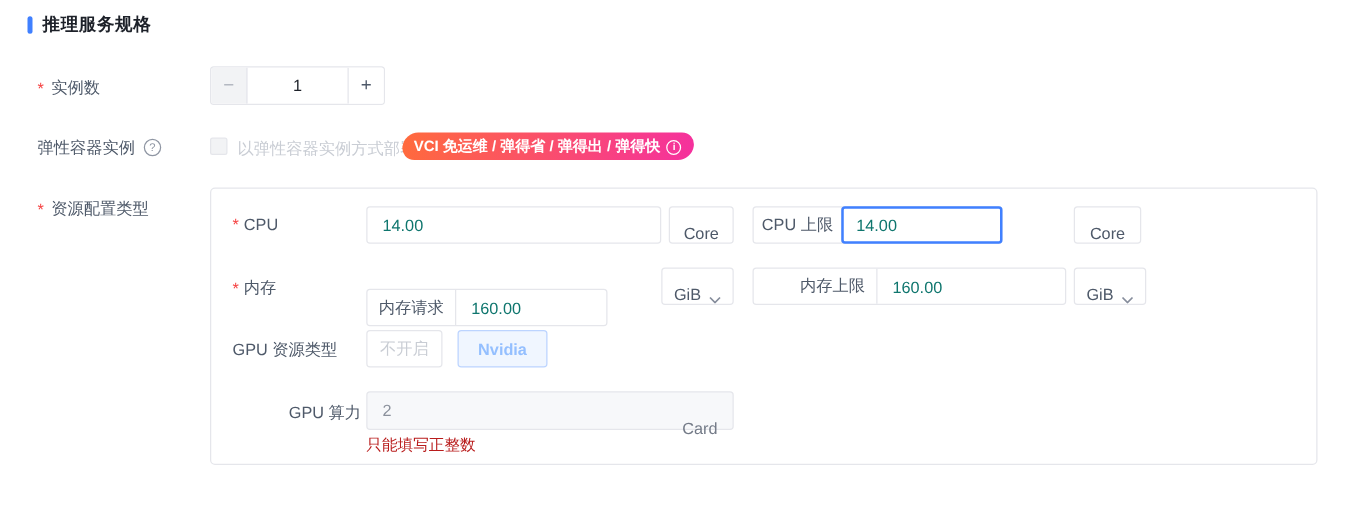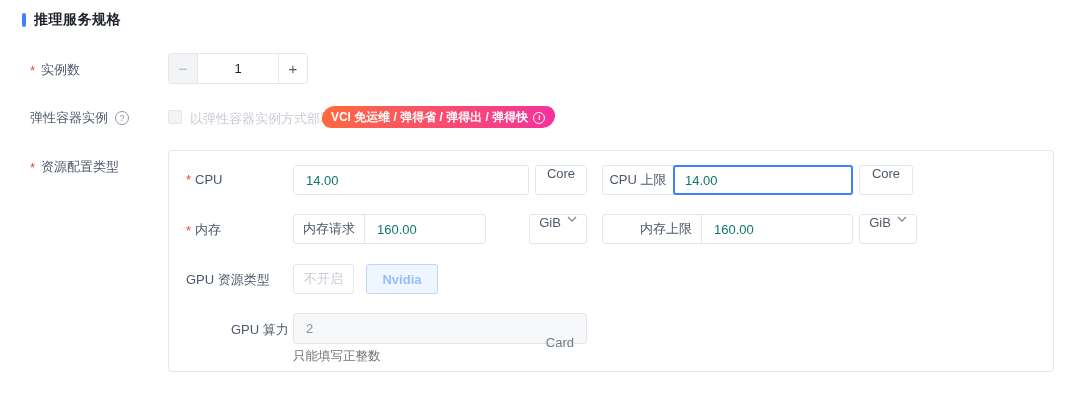--- a/index.html
+++ b/index.html
@@ -57,37 +57,37 @@
     border:1px solid #e5e6eb; border-radius:3px; background:#fff; }
   .g-prefix { width:71px; display:flex; align-items:center; justify-content:center;
     color:#4e5969; border-right:1px solid #e5e6eb; white-space:nowrap; }
   .g-input { flex:1; display:flex; align-items:center; }
   .g-input input { width:100%; border:none; outline:none; font:inherit; color:#0f766e;
     background:transparent; padding:0 12px; }
   .g-input.focused { margin:-1px; border:2px solid #4080ff; border-radius:3px; background:#fff; z-index:1; }
   .g-input.focused input { padding:0 10px; }
 
   .unit-box { position:absolute; height:30px; border:1px solid #e5e6eb; border-radius:3px;
-    background:#fff; display:flex; align-items:flex-start; justify-content:center; gap:6px;
+    background:#fff; display:flex; align-items:flex-end; justify-content:center; gap:6px;
     color:#4e5969; cursor:default; }
   .chev { display:inline-block; margin-top:1px; }
 
   .opt-btn { position:absolute; height:30px; border-radius:3px; display:flex;
     align-items:center; justify-content:center; font-size:13px; }
   .opt-off { left:124px; top:113px; width:61px; background:#fff; border:1px solid #e5e6eb; color:#c9cdd4; }
   .opt-nvidia { left:197px; top:113px; width:72px; background:#f0f6ff; border:1px solid #bcd4ff;
     color:#94bfff; font-weight:bold; }
 
   .gpu-input { left:124px; top:162px; width:294px; height:31px; background:#f7f8fa;
     border:1px solid #e5e6eb; border-radius:3px; display:flex; align-items:center;
     justify-content:space-between; padding:0 12px; }
   .gpu-input input { border:none; outline:none; background:transparent; font:inherit;
     color:#8b919c; width:180px; }
   .gpu-unit { color:#737a87;margin-top:28px; }
-  .helper { left:124px; top:197px; color:#737373; font-size:12.5px; }
+  .helper { left:124px; top:197px; color:#b91c1c; font-size:12.5px; }
 </style>
 </head>
 <body>
 
 <div class="page">
 
   <div class="abs section-title">
     <span class="title-bar"></span>
     <span class="title-text">推理服务规格</span>
   </div>
@@ -133,35 +133,35 @@
       <span>CPU</span>
     </div>
     <div class="group" style="left:124px; top:14px; width:236px;">
       <div class="g-input">
         <input type="text" value="14.00" style="">
       </div>
     </div>
     <div class="unit-box" style="left:366px; top:14px; width:52px;">
       <span>Core</span>
     </div>
-    <div class="group" style="left:433px; top:14px; width:251px;">
+    <div class="group" style="left:433px; top:14px; width:200px;">
       <div class="g-prefix">CPU 上限</div>
       <div class="g-input focused">
         <input type="text" value="14.00" style="">
       </div>
     </div>
     <div class="unit-box" style="left:690px; top:14px; width:54px;">
       <span>Core</span>
     </div>
 
     <div class="p-label" style="top:70px;">
       <span class="req">*</span>
       <span>内存</span>
     </div>
-    <div class="group" style="left:124px; top:63px; width:193px;">
+    <div class="group" style="left:124px; top:80px; width:193px;">
       <div class="g-prefix">内存请求</div>
       <div class="g-input">
         <input type="text" value="160.00" style="">
       </div>
     </div>
     <div class="unit-box" style="left:360px; top:63px; width:58px;">
       <span>GiB</span>
       <svg class="chev" width="10" height="6" viewBox="0 0 10 6">
         <polyline points="1,1 5,5 9,1" fill="none" stroke="#868d9c" stroke-width="1.4"></polyline>
       </svg>

